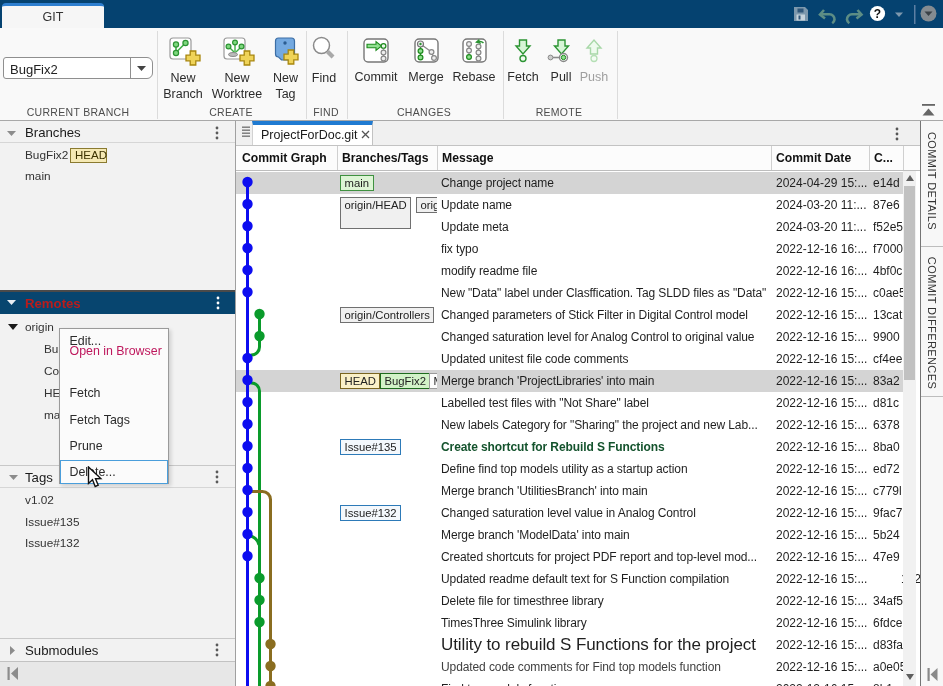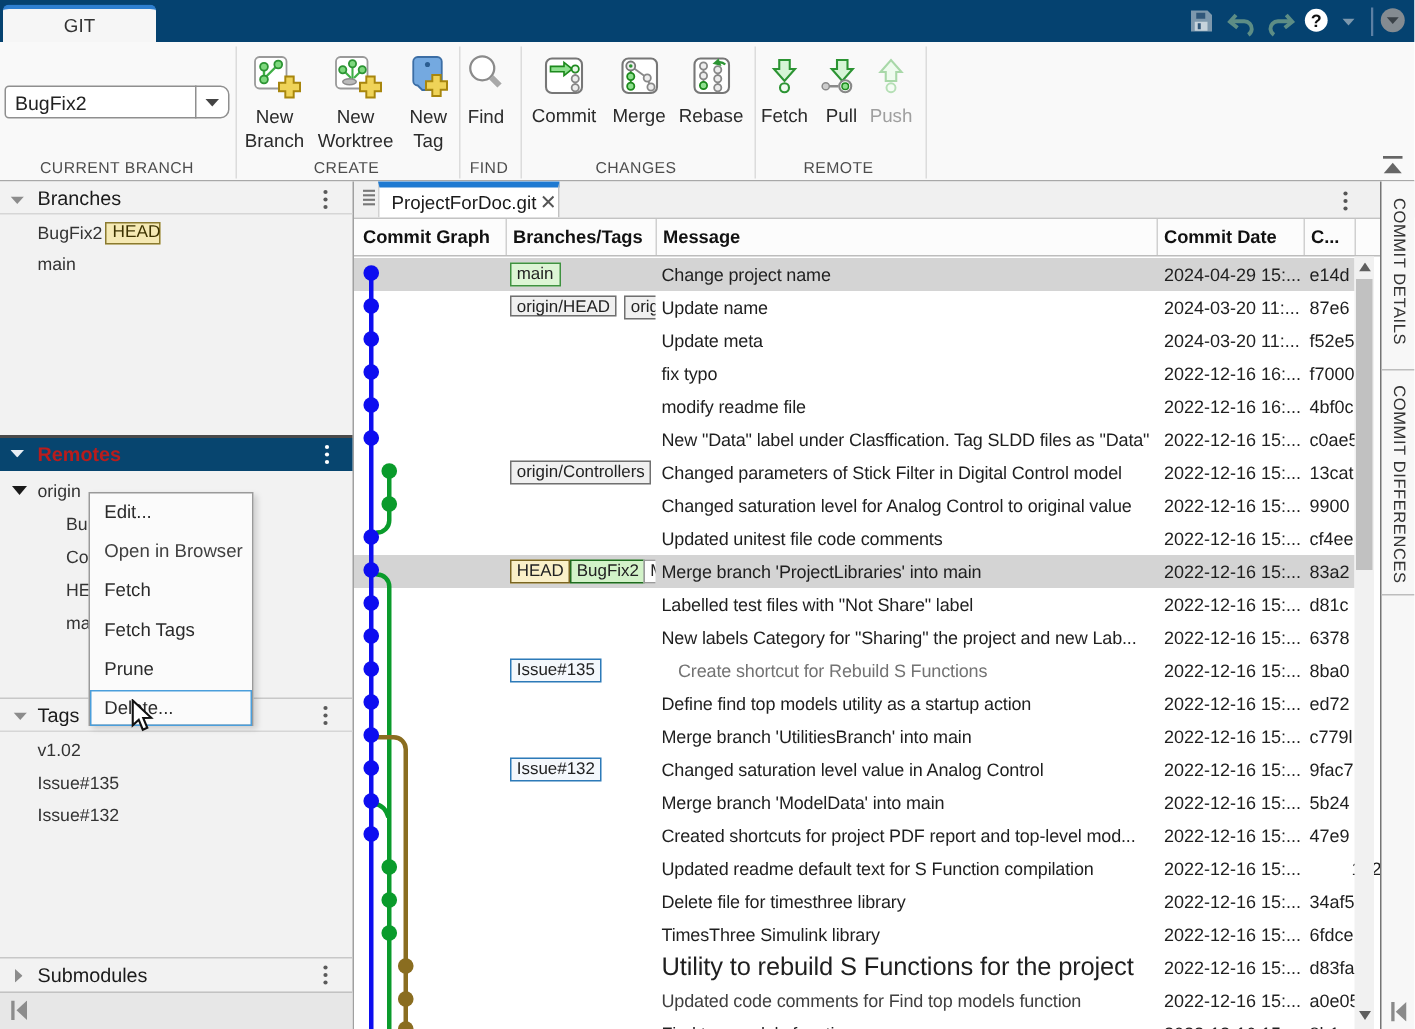--- a/index.html
+++ b/index.html
@@ -264,21 +264,21 @@
 <div class="abs" style="left:236px;top:370px;width:667px;height:22px;background:#d4d4d4"></div>
 <div class="txt" style="left:441px;top:381px;transform:translateY(-50%);font-size:12px;color:#1f1f1f;font-weight:normal;letter-spacing:-0.1px">Merge branch 'ProjectLibraries' into main</div>
 <div class="txt" style="left:776px;top:381px;transform:translateY(-50%);font-size:12px;color:#1f1f1f;font-weight:normal;">2022-12-16 15:...</div>
 <div class="txt" style="left:873px;top:381px;transform:translateY(-50%);font-size:12px;color:#1f1f1f;font-weight:normal;">83a2</div>
 <div class="txt" style="left:441px;top:403px;transform:translateY(-50%);font-size:12px;color:#1f1f1f;font-weight:normal;letter-spacing:-0.1px">Labelled test files with "Not Share" label</div>
 <div class="txt" style="left:776px;top:403px;transform:translateY(-50%);font-size:12px;color:#1f1f1f;font-weight:normal;">2022-12-16 15:...</div>
 <div class="txt" style="left:873px;top:403px;transform:translateY(-50%);font-size:12px;color:#1f1f1f;font-weight:normal;">d81c</div>
 <div class="txt" style="left:441px;top:425px;transform:translateY(-50%);font-size:12px;color:#1f1f1f;font-weight:normal;letter-spacing:-0.1px">New labels Category for "Sharing" the project and new Lab...</div>
 <div class="txt" style="left:776px;top:425px;transform:translateY(-50%);font-size:12px;color:#1f1f1f;font-weight:normal;">2022-12-16 15:...</div>
 <div class="txt" style="left:873px;top:425px;transform:translateY(-50%);font-size:12px;color:#1f1f1f;font-weight:normal;">6378</div>
-<div class="txt" style="left:452px;top:447px;transform:translateY(-50%);font-size:12px;color:#737373;font-weight:normal;letter-spacing:-0.1px">Create shortcut for Rebuild S Functions</div>
+<div class="txt" style="left:441px;top:447px;transform:translateY(-50%);font-size:12px;color:#14532d;font-weight:bold;letter-spacing:-0.1px">Create shortcut for Rebuild S Functions</div>
 <div class="txt" style="left:776px;top:447px;transform:translateY(-50%);font-size:12px;color:#1f1f1f;font-weight:normal;">2022-12-16 15:...</div>
 <div class="txt" style="left:873px;top:447px;transform:translateY(-50%);font-size:12px;color:#1f1f1f;font-weight:normal;">8ba0</div>
 <div class="txt" style="left:441px;top:469px;transform:translateY(-50%);font-size:12px;color:#1f1f1f;font-weight:normal;letter-spacing:-0.1px">Define find top models utility as a startup action</div>
 <div class="txt" style="left:776px;top:469px;transform:translateY(-50%);font-size:12px;color:#1f1f1f;font-weight:normal;">2022-12-16 15:...</div>
 <div class="txt" style="left:873px;top:469px;transform:translateY(-50%);font-size:12px;color:#1f1f1f;font-weight:normal;">ed72</div>
 <div class="txt" style="left:441px;top:491px;transform:translateY(-50%);font-size:12px;color:#1f1f1f;font-weight:normal;letter-spacing:-0.1px">Merge branch 'UtilitiesBranch' into main</div>
 <div class="txt" style="left:776px;top:491px;transform:translateY(-50%);font-size:12px;color:#1f1f1f;font-weight:normal;">2022-12-16 15:...</div>
 <div class="txt" style="left:873px;top:491px;transform:translateY(-50%);font-size:12px;color:#1f1f1f;font-weight:normal;">c779l</div>
 <div class="txt" style="left:441px;top:513px;transform:translateY(-50%);font-size:12px;color:#1f1f1f;font-weight:normal;letter-spacing:-0.1px">Changed saturation level value in Analog Control</div>
 <div class="txt" style="left:776px;top:513px;transform:translateY(-50%);font-size:12px;color:#1f1f1f;font-weight:normal;">2022-12-16 15:...</div>
@@ -302,21 +302,21 @@
 <div class="txt" style="left:776px;top:645px;transform:translateY(-50%);font-size:12px;color:#1f1f1f;font-weight:normal;">2022-12-16 15:...</div>
 <div class="txt" style="left:873px;top:645px;transform:translateY(-50%);font-size:12px;color:#1f1f1f;font-weight:normal;">d83fa</div>
 <div class="txt" style="left:441px;top:667px;transform:translateY(-50%);font-size:12px;color:#404040;font-weight:normal;letter-spacing:-0.1px">Updated code comments for Find top models function</div>
 <div class="txt" style="left:776px;top:667px;transform:translateY(-50%);font-size:12px;color:#1f1f1f;font-weight:normal;">2022-12-16 15:...</div>
 <div class="txt" style="left:873px;top:667px;transform:translateY(-50%);font-size:12px;color:#1f1f1f;font-weight:normal;">a0e05</div>
 <div class="txt" style="left:441px;top:689px;transform:translateY(-50%);font-size:12px;color:#1f1f1f;font-weight:normal;letter-spacing:-0.1px">Find top models function</div>
 <div class="txt" style="left:776px;top:689px;transform:translateY(-50%);font-size:12px;color:#1f1f1f;font-weight:normal;">2022-12-16 15:...</div>
 <div class="txt" style="left:873px;top:689px;transform:translateY(-50%);font-size:12px;color:#1f1f1f;font-weight:normal;">8b1c</div>
 <div class="abs" style="left:337px;top:171px;width:100px;height:515px;overflow:hidden">
 <div style="position:absolute;left:3px;top:4px;height:16px;background:#ddf5d5;border:1px solid #3f9140;font-size:11.3px;color:#222;padding:0 3.5px;line-height:14px;white-space:nowrap">main</div>
-<div style="position:absolute;left:3px;top:26px;height:14px;background:#f0f0f0;border:1px solid #707070;font-size:11.3px;color:#222;padding:0 3.5px;line-height:14px;white-space:nowrap">origin/HEAD</div>
+<div style="position:absolute;left:3px;top:26px;height:32px;background:#f0f0f0;border:1px solid #707070;font-size:11.3px;color:#222;padding:0 3.5px;line-height:14px;white-space:nowrap">origin/HEAD</div>
 <div style="position:absolute;left:79px;top:26px;height:16px;background:#f0f0f0;border:1px solid #707070;font-size:11.3px;color:#222;padding:0 3.5px;line-height:14px;white-space:nowrap">origin/Controllers</div>
 <div style="position:absolute;left:3px;top:136px;height:16px;background:#f0f0f0;border:1px solid #707070;font-size:11.3px;color:#222;padding:0 3.5px;line-height:14px;white-space:nowrap">origin/Controllers</div>
 <div style="position:absolute;left:3px;top:202px;height:16px;background:#faf0c8;border:1px solid #7a6520;font-size:11.3px;color:#222;padding:0 3.5px;line-height:14px;white-space:nowrap">HEAD</div>
 <div style="position:absolute;left:43px;top:202px;height:16px;background:#d2f2c8;border:1px solid #1e6b1e;font-size:11.3px;color:#222;padding:0 3.5px;line-height:14px;white-space:nowrap">BugFix2</div>
 <div style="position:absolute;left:92px;top:202px;height:16px;background:#fdfdfd;border:1px solid #9a9a9a;font-size:11.3px;color:#222;padding:0 3.5px;line-height:14px;white-space:nowrap">Merge</div>
 <div style="position:absolute;left:3px;top:268px;height:16px;background:#f4f8fc;border:1px solid #2d7ab8;font-size:11.3px;color:#222;padding:0 3.5px;line-height:14px;white-space:nowrap">Issue#135</div>
 <div style="position:absolute;left:3px;top:334px;height:16px;background:#f4f8fc;border:1px solid #2d7ab8;font-size:11.3px;color:#222;padding:0 3.5px;line-height:14px;white-space:nowrap">Issue#132</div>
 </div>
 <svg class="abs" style="left:236px;top:171px" width="101" height="515" viewBox="236 171 101 515">
 <g fill="none" stroke-linecap="butt">
@@ -373,20 +373,20 @@
 <div class="abs" style="left:921px;top:253px;width:22px;height:140px;display:flex;align-items:center;justify-content:center">
     <div style="transform:rotate(90deg);white-space:nowrap;font-size:11px;color:#333;letter-spacing:0.4px">COMMIT DIFFERENCES</div>
   </div>
 <div class="hline" style="left:921px;top:396px;width:22px;height:1px;background:#bdbdbd"></div>
 <svg class="abs" style="left:927px;top:668px" width="11" height="13" viewBox="0 0 11 13">
     <rect x="0.5" y="0" width="2.2" height="13" fill="#8a8a8a"></rect>
     <path d="M10.5 0 v13 l-7 -6.5 z" fill="#8a8a8a"></path>
   </svg>
 <div class="abs" style="left:59px;top:328px;width:110px;height:156px;background:#fbfbfb;border:1px solid #9a9a9a;box-shadow:2px 2px 4px rgba(0,0,0,0.15)"></div>
 <div class="txt" style="left:69.5px;top:341px;transform:translateY(-50%);font-size:12.4px;color:#2b2b2b;font-weight:normal;">Edit...</div>
-<div class="txt" style="left:69.5px;top:367px;transform:translateY(-50%);font-size:12.4px;color:#404040;font-weight:normal;">Open in Browser</div>
+<div class="txt" style="left:69.5px;top:351px;transform:translateY(-50%);font-size:12.4px;color:#be185d;font-weight:normal;">Open in Browser</div>
 <div class="txt" style="left:69.5px;top:393.3px;transform:translateY(-50%);font-size:12.4px;color:#2b2b2b;font-weight:normal;">Fetch</div>
 <div class="txt" style="left:69.5px;top:419.5px;transform:translateY(-50%);font-size:12.4px;color:#2b2b2b;font-weight:normal;">Fetch Tags</div>
 <div class="txt" style="left:69.5px;top:445.7px;transform:translateY(-50%);font-size:12.4px;color:#2b2b2b;font-weight:normal;">Prune</div>
 <div class="txt" style="left:69.5px;top:471.9px;transform:translateY(-50%);font-size:12.4px;color:#2b2b2b;font-weight:normal;">Delete...</div>
 <div class="abs" style="left:60px;top:459.5px;width:108px;height:24px;border:1.5px solid #4a9edb"></div>
 <svg class="abs" style="left:87px;top:466px" width="16" height="23" viewBox="0 0 16 23">
 <path d="M1.5 1 L1.5 17.5 L5.5 13.8 L8.2 20.5 L11.2 19.2 L8.5 12.7 L13.8 12.5 Z" fill="#fff" stroke="#111" stroke-width="1.4"></path>
 </svg>
 </body></html>

